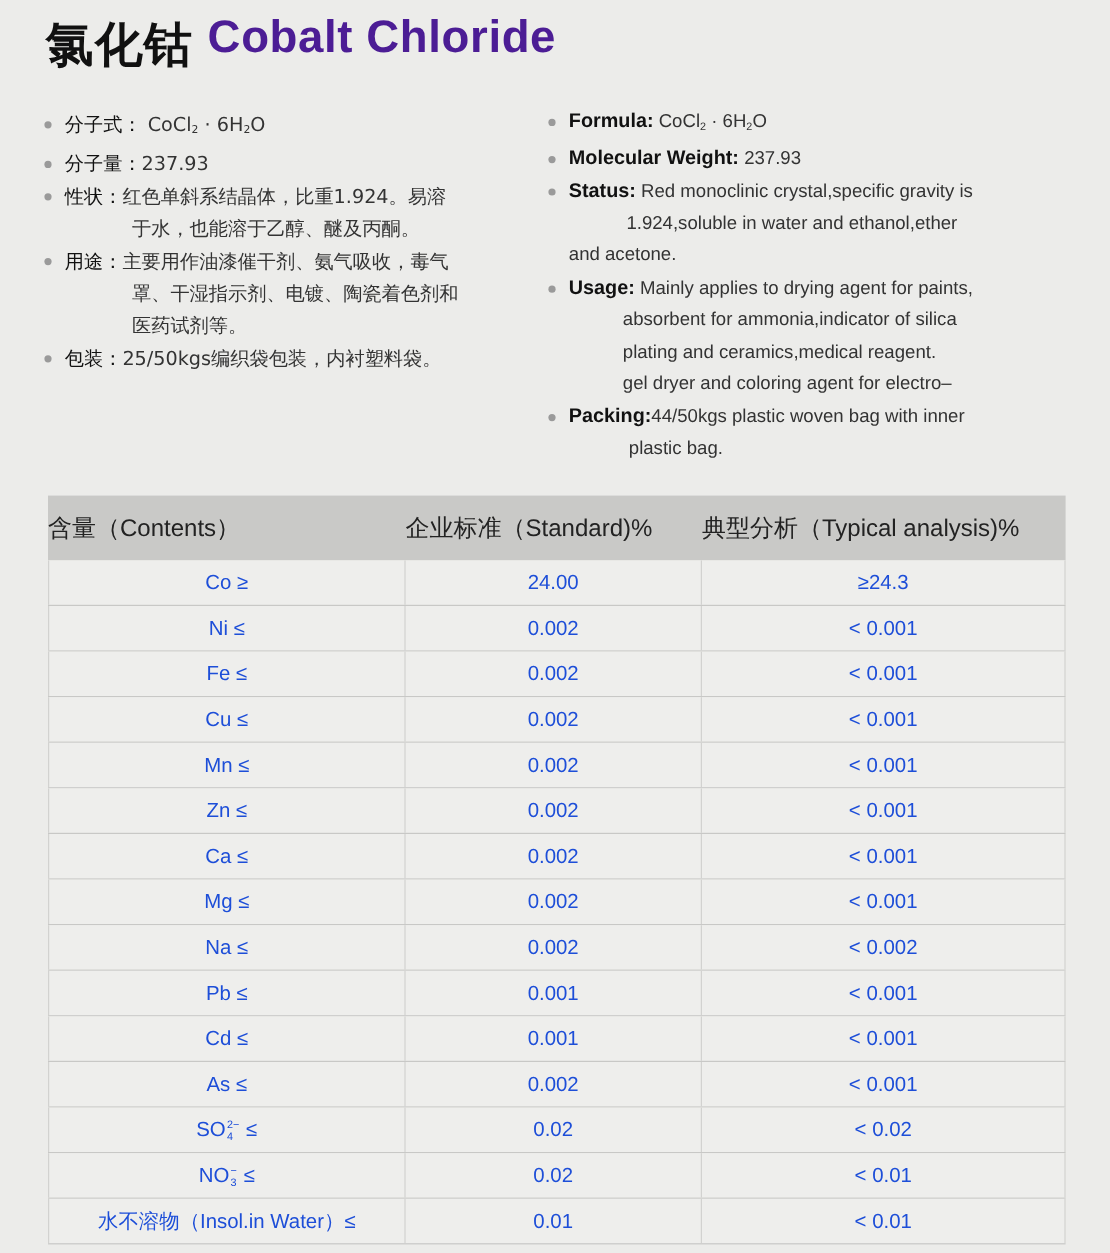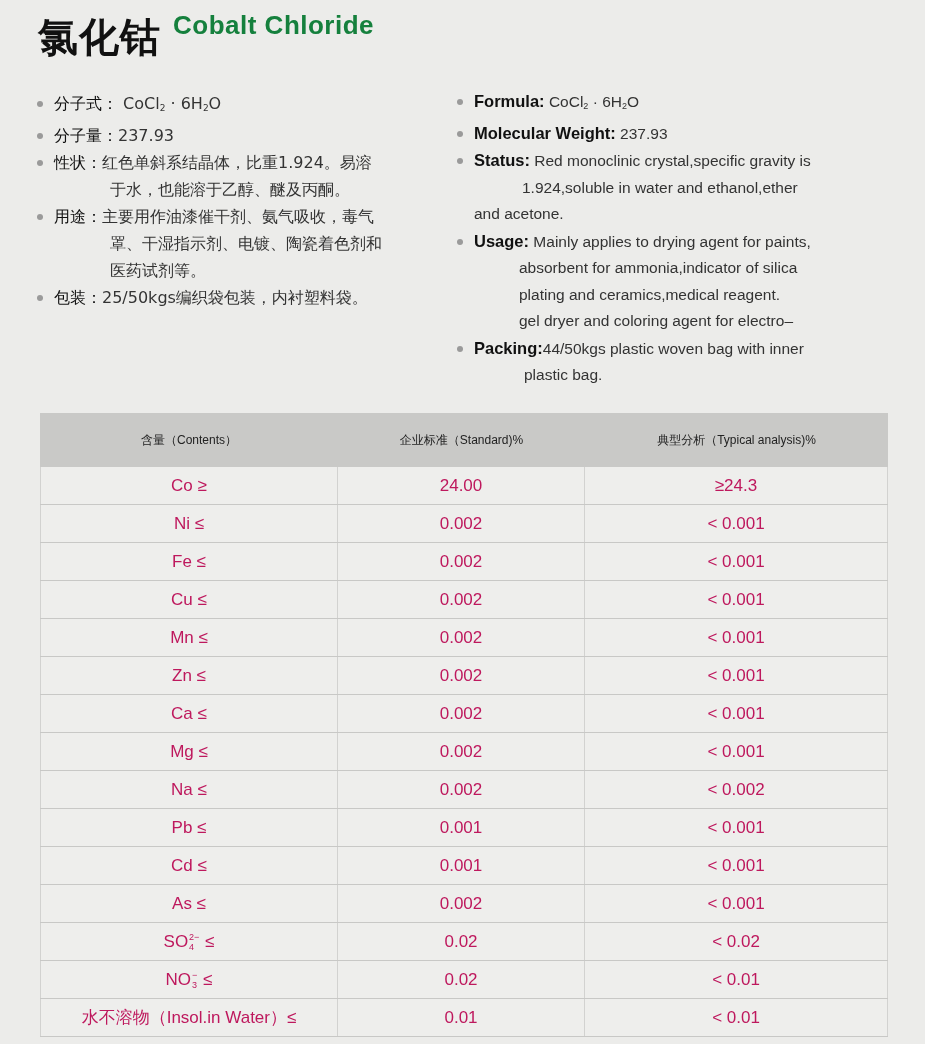--- a/index.html
+++ b/index.html
@@ -13,21 +13,21 @@
   .title {
     position: absolute; left: 38px; top: 10px;
     display: flex; align-items: flex-start;
   }
   .title-cn {
     font-family: "DejaVu Sans", sans-serif;
     font-weight: bold; font-size: 40px; color: #111; letter-spacing: 1px;
   }
   .title-en {
     font-family: "Liberation Sans", sans-serif;
-    font-weight: bold; font-size: 26px; color: #15803d; margin-left: 12px;
+    font-weight: bold; font-size: 38px; color: #4c1d95; margin-left: 12px;
     letter-spacing: 0.5px;
   }
   .col-cn { position: absolute; left: 30px; top: 90px; width: 430px; }
   .col-en { position: absolute; left: 450px; top: 88px; width: 440px; }
   .item { position: relative; padding-left: 24px; }
   .bullet {
     position: absolute; left: 7px; width: 6px; height: 6px; border-radius: 50%;
     background: #9a9a9a;
   }
   .col-cn .item { font-size: 16px; line-height: 27px; font-family: "DejaVu Sans", sans-serif; color: #333; }
@@ -40,30 +40,30 @@
   .sub { font-size: 9px; vertical-align: -2px; }
 
   .table {
     position: absolute; left: 40px; top: 413px; width: 848px;
     border-collapse: collapse;
   }
   .thead {
     display: flex; height: 54px; background: #c9c9c7; align-items: center;
   }
   .th {
-    font-size: 12px; color: #222; text-align: center;
+    font-size: 20px; color: #222; 
   }
   .row {
     display: flex; height: 37px; align-items: center;
     border-bottom: 1px solid #c8c8c6; background: #eeeeec;
   }
   .row:first-of-type { }
   .cell {
     height: 100%; display: flex; align-items: center; justify-content: center;
-    font-size: 17px; color: #be185d; box-sizing: border-box;
+    font-size: 17px; color: #1d4ed8; box-sizing: border-box;
   }
   .c1 { width: 298px; border-left: 1px solid #d2d2d0; border-right: 1px solid #d2d2d0; }
   .c2 { width: 247px; border-right: 1px solid #d2d2d0; }
   .c3 { width: 303px; border-right: 1px solid #d2d2d0; }
   .th.c1, .th.c2, .th.c3 { border: none; }
 </style>
 </head>
 <body>
 
 <div class="title">

